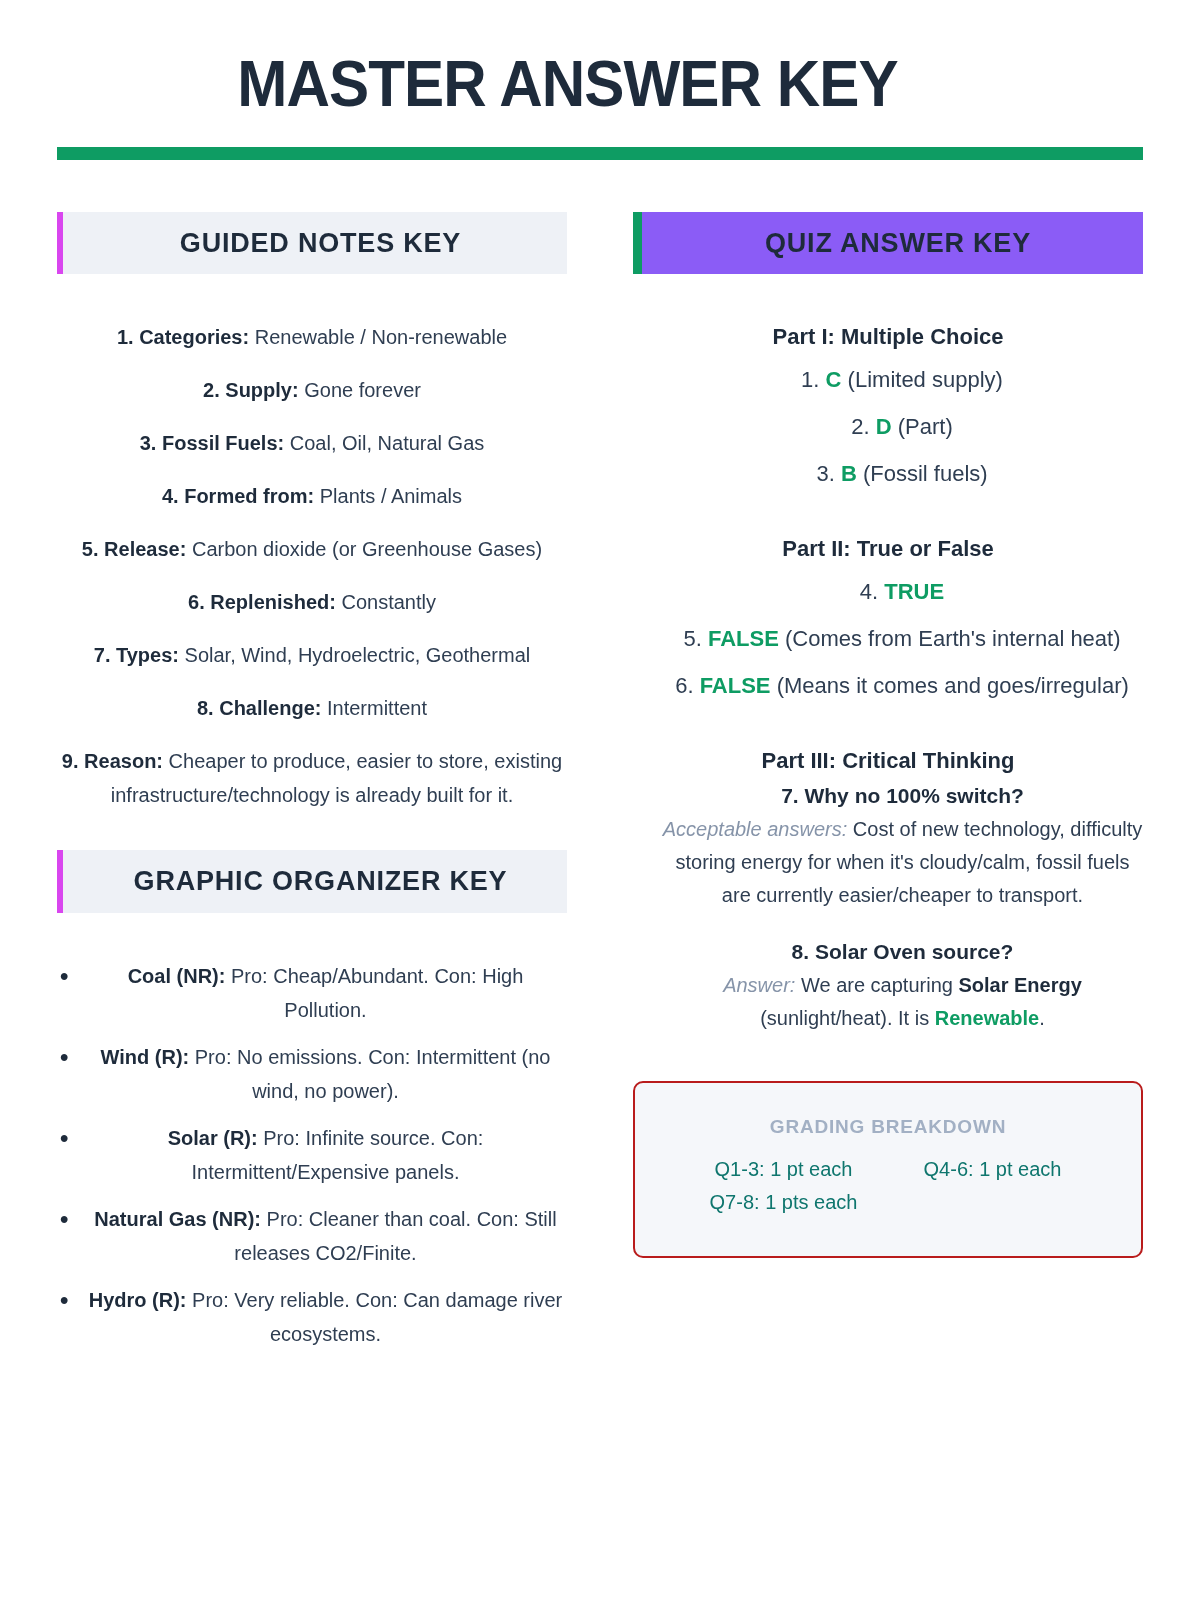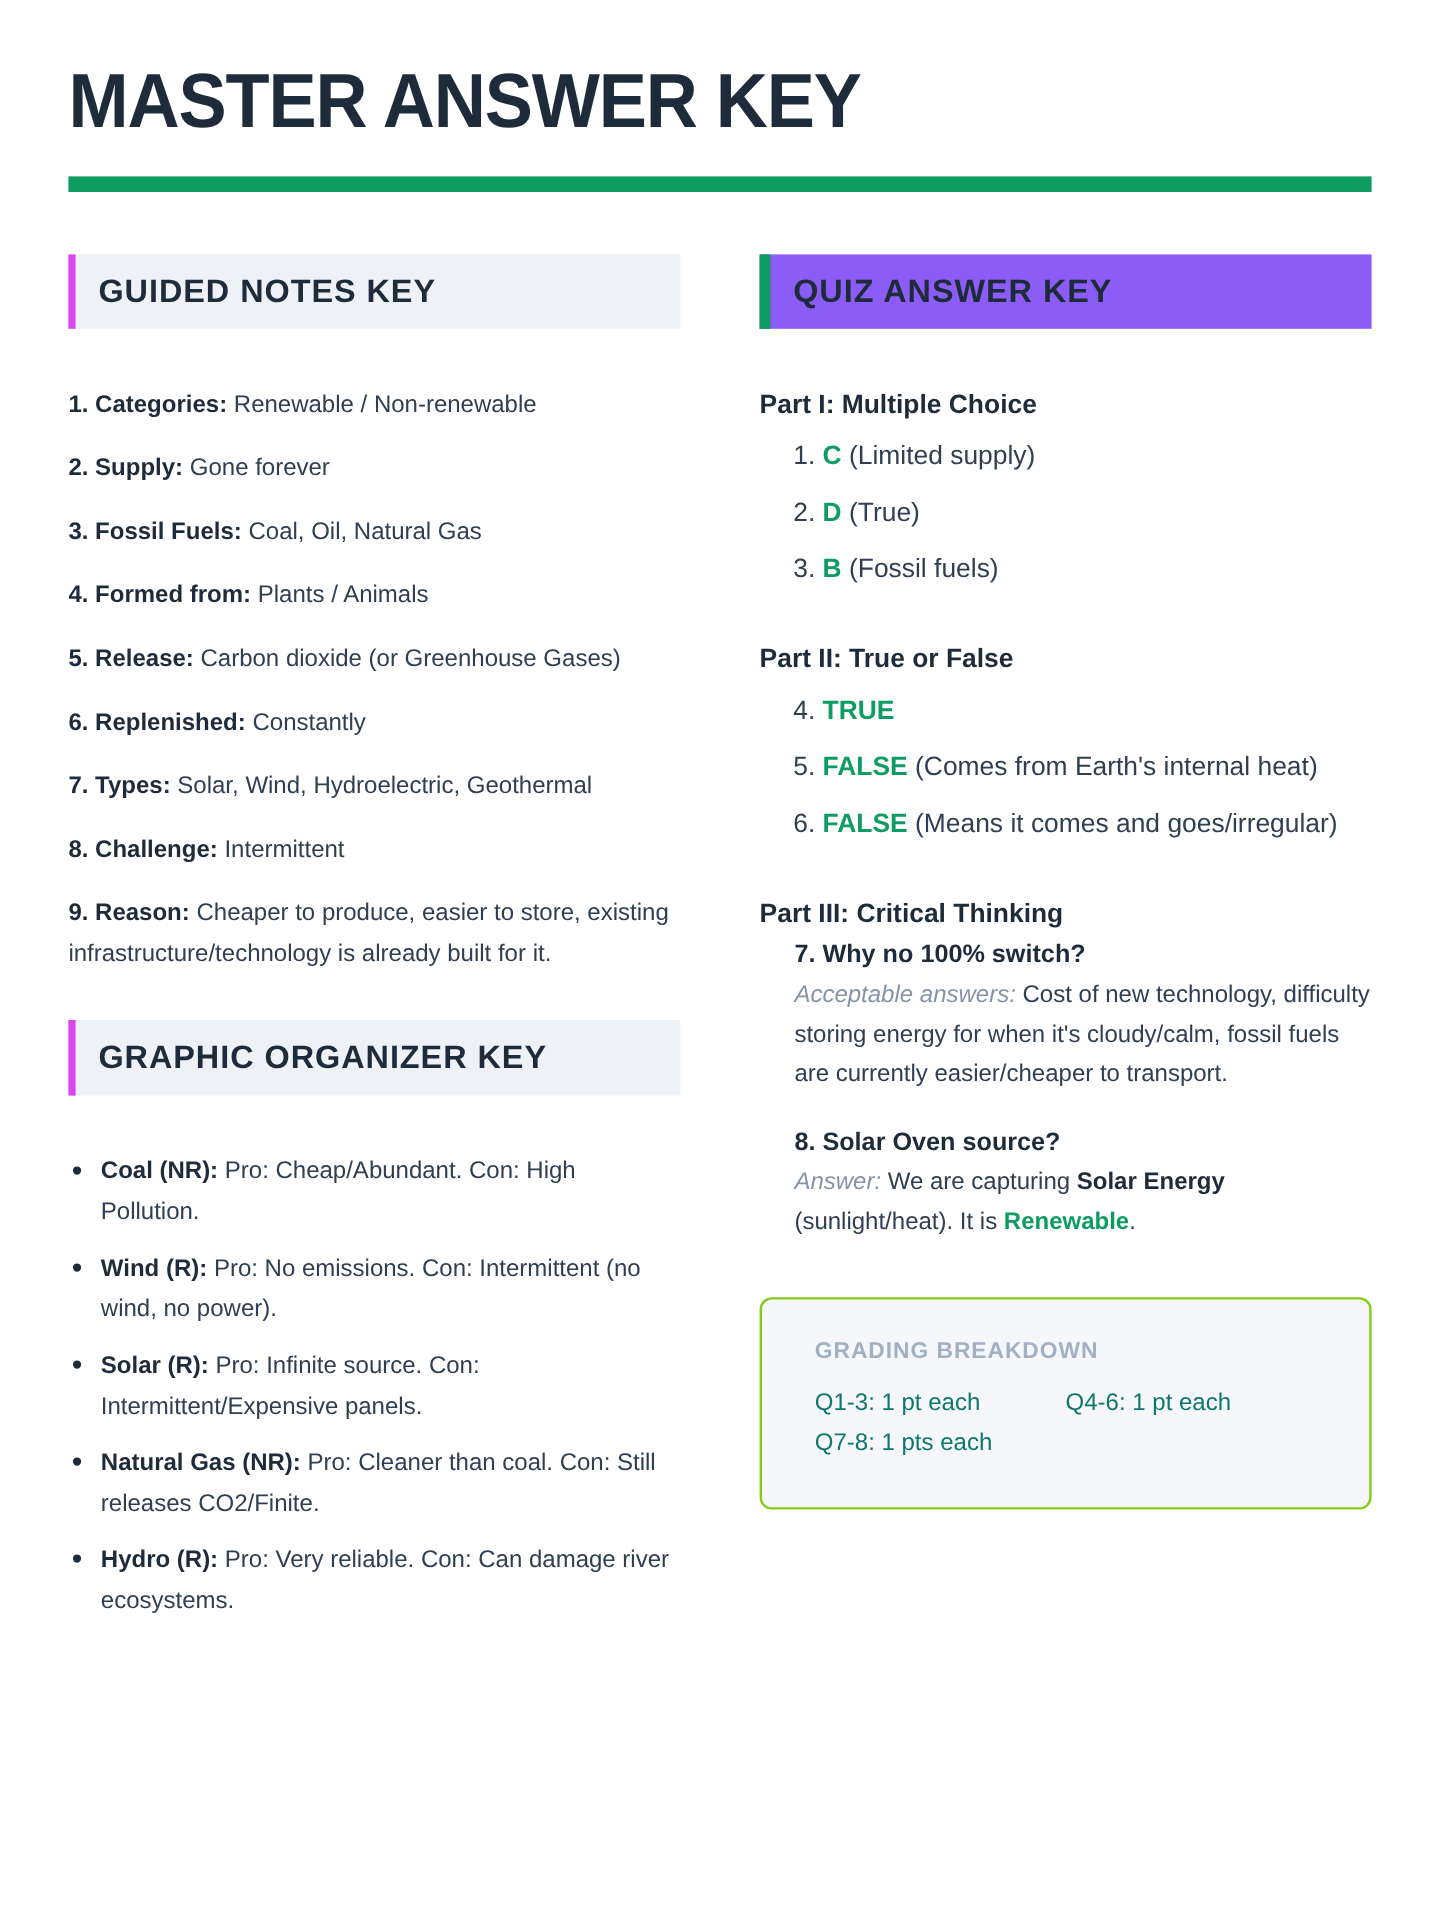--- a/index.html
+++ b/index.html
@@ -3,21 +3,21 @@
 <meta charset="utf-8">
 <style>
   * { box-sizing: border-box; }
   html, body { margin: 0; padding: 0; background: #ffffff; }
   body {
     width: 1200px; height: 1600px;
     font-family: "Liberation Sans", "DejaVu Sans", sans-serif;
     color: #2f3e52;
     overflow: hidden;
   }
-  .page { width: 1200px; height: 1304px; padding: 52px 57px 0; }
+  .page { width: 1200px; height: 1304px; padding: 52px 57px 0; text-align: center; }
 
   
   .title {
     margin: 0;
     font-size: 64px;
     font-weight: 800;
     color: #1e2b3b;
     letter-spacing: -1px;
     line-height: 1.0;
     white-space: nowrap;
@@ -93,21 +93,21 @@
   .q-question { margin: 4px 0 5px; font-size: 21px; font-weight: 700; color: #1e2b3b; }
   .q-answer { margin: 0; font-size: 20px; line-height: 33px; color: #2f3e52; }
   .q-answer .lead { color: #8694a9; font-style: italic; }
   .q-answer b { color: #1e2b3b; font-weight: 700; }
   .q-answer b.green-text { color: #0e9c63; }
 
   
   .grading-box {
     margin-top: 46px;
     background: #f5f7fa;
-    border: 2px solid #84cc16;
+    border: 2px solid #b91c1c;
     border-radius: 10px;
     padding: 33px 44px 37px;
   }
   .grading-title {
     font-size: 19px;
     font-weight: 700;
     color: #a2b0c4;
     letter-spacing: 0.8px;
   }
   .grading-grid {
@@ -213,21 +213,21 @@
 
       <h3 class="part-heading first">Part I: Multiple Choice</h3>
       <p class="quiz-item">
         <span>1.</span>
         <b class="ans">C</b>
         <span>(Limited supply)</span>
       </p>
       <p class="quiz-item">
         <span>2.</span>
         <b class="ans">D</b>
-        <span>(True)</span>
+        <span>(Part)</span>
       </p>
       <p class="quiz-item">
         <span>3.</span>
         <b class="ans">B</b>
         <span>(Fossil fuels)</span>
       </p>
 
       <h3 class="part-heading">Part II: True or False</h3>
       <p class="quiz-item">
         <span>4.</span>

